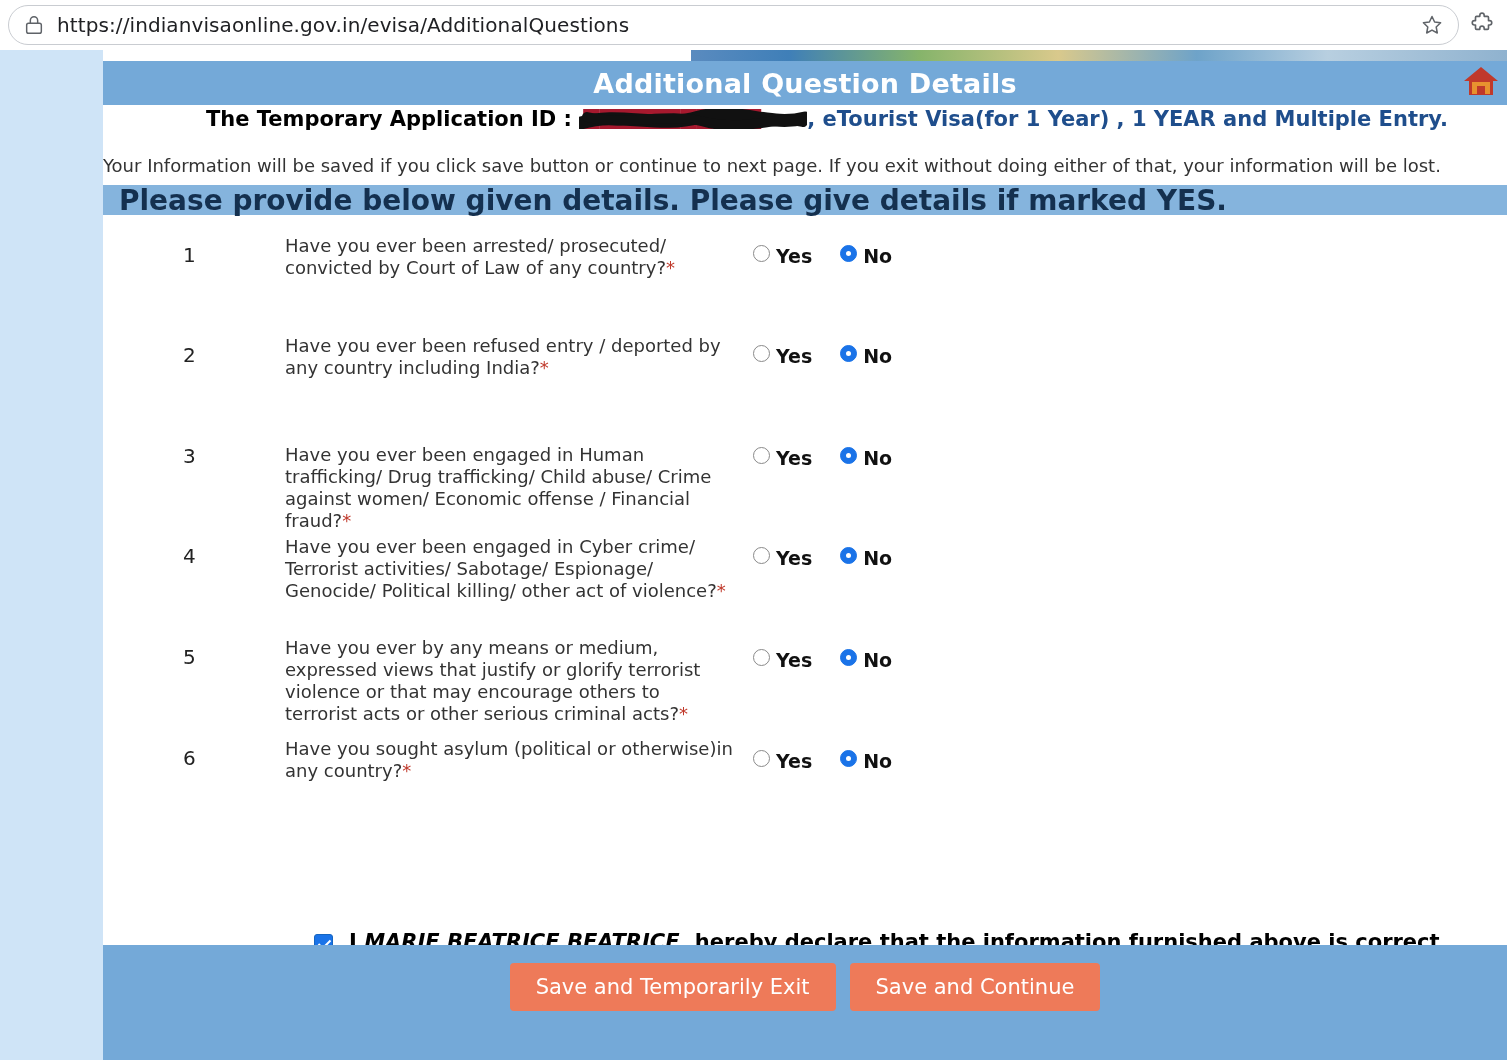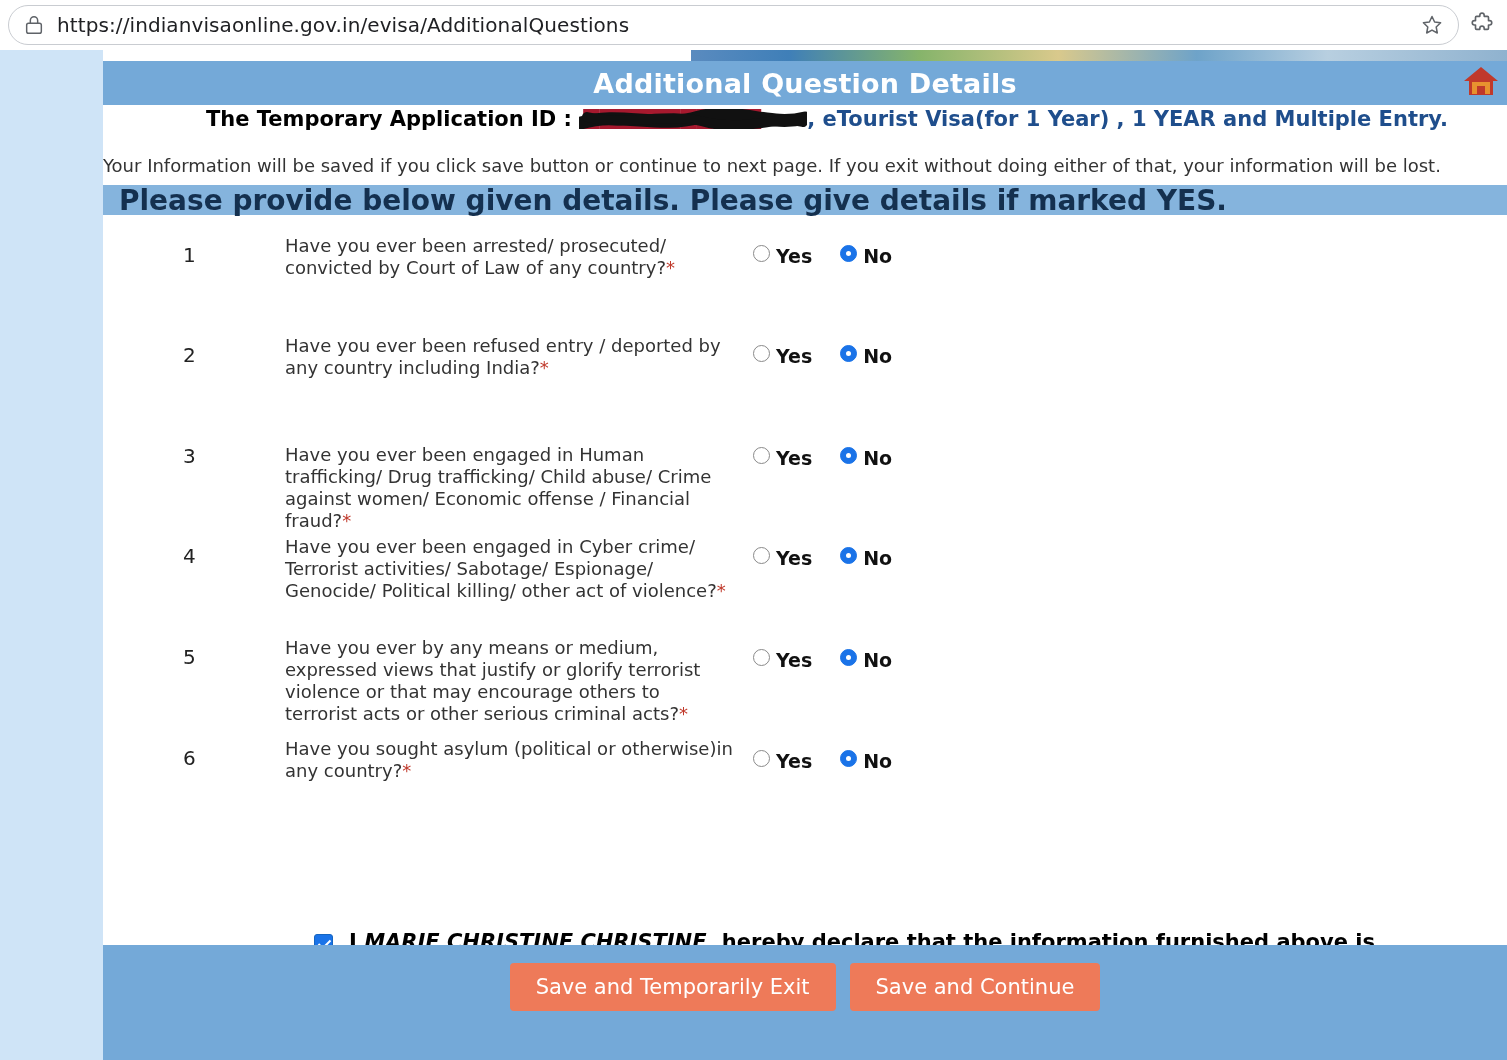--- a/index.html
+++ b/index.html
@@ -392,21 +392,21 @@
           <span class="opt-label">Yes</span>
           <span class="radio checked"></span>
           <span class="opt-label">No</span>
         </div>
       </div>
 
     </div>
 
     <div class="declaration">
       <span class="decl-check"></span>
-      <div class="decl-text"><span>I </span><span class="name">MARIE CHRISTINE CHRISTINE</span><span>, hereby declare that the information furnished above is correct to the best of my knowledge and belief. in case the information is found false at any stage, I am liable for legal action/deportation/blacklisting or any other action as deemed fit by the Government of India.</span></div>
+      <div class="decl-text"><span>I </span><span class="name">MARIE BEATRICE BEATRICE</span><span>, hereby declare that the information furnished above is correct to the best of my knowledge and belief. in case the information is found false at any stage, I am liable for legal action/deportation/blacklisting or any other action as deemed fit by the Government of India.</span></div>
     </div>
 
     <div class="footer">
       <button class="btn">Save and Temporarily Exit</button>
       <button class="btn">Save and Continue</button>
     </div>
 
   </div>
 </div>
 

